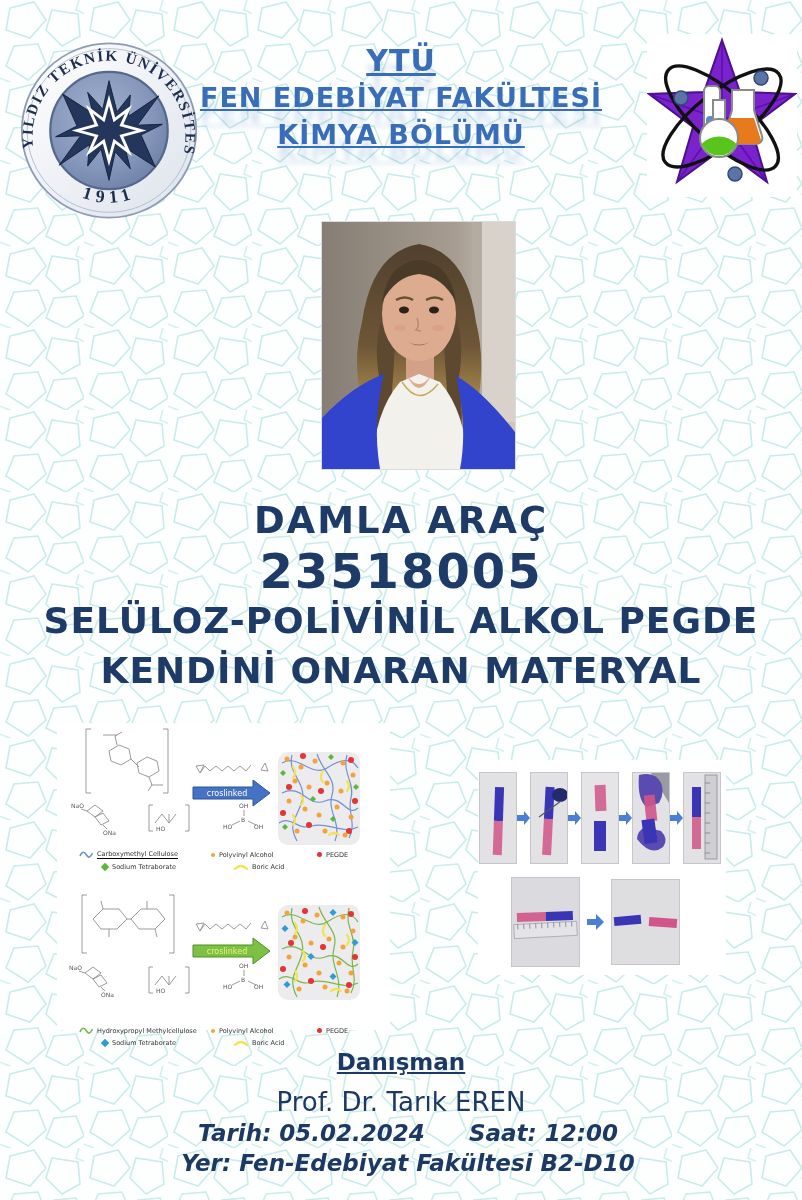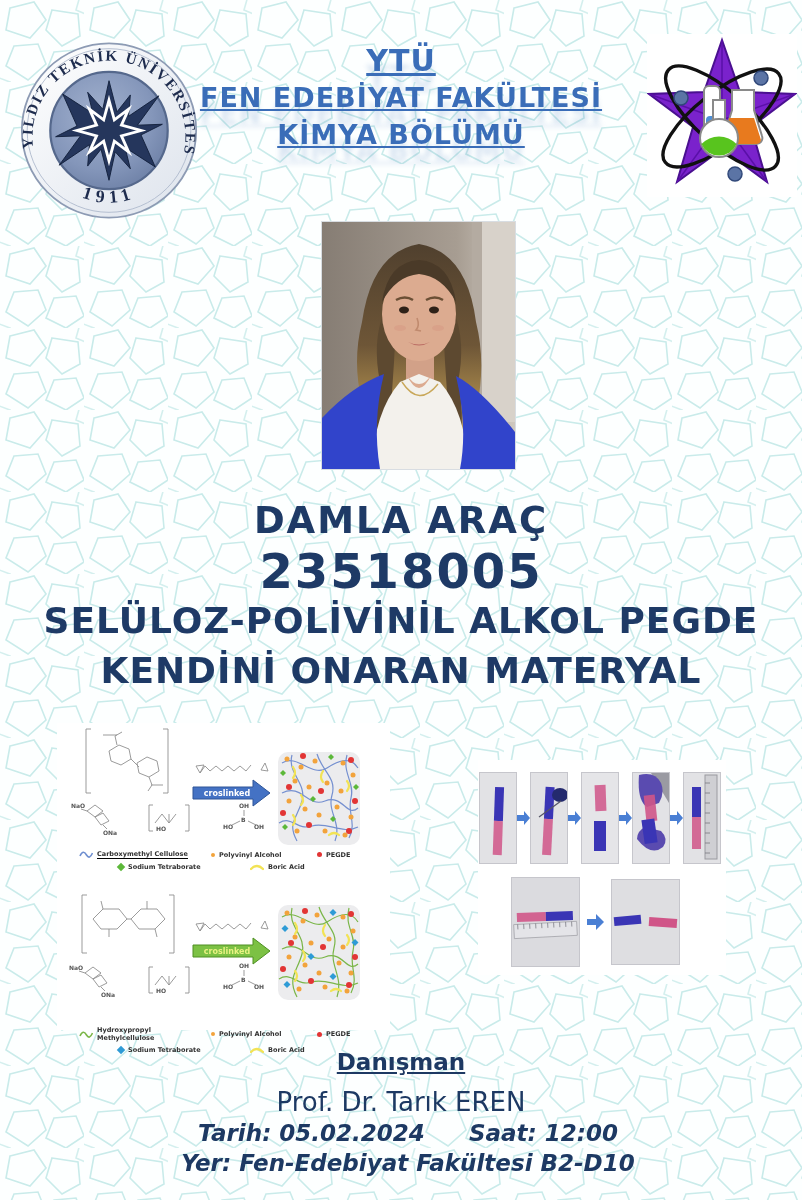--- a/index.html
+++ b/index.html
@@ -18,33 +18,33 @@
   .star-wrap{left:647px;top:34px;width:150px;height:163px;background:#fff;}
 
   .portrait-wrap{left:322px;top:222px;width:193px;height:247px;box-shadow:0 0 0 1px #d8dde2;}
 
   .student-block{left:0;top:496px;width:802px;text-align:center;color:#1e3a66;font-weight:bold;}
   .student-name{font-size:37px;line-height:50px;letter-spacing:2px;text-align:center;}
   .student-id{font-size:48px;line-height:50px;letter-spacing:2px;}
   .title-l{font-size:36px;line-height:50px;letter-spacing:1px;}
 
   
-  .fig-left{left:57px;top:723px;width:333px;height:307px;background:#fff;font-weight:bold;}
+  .fig-left{left:57px;top:723px;width:333px;height:307px;background:#fff;}
   .legend{position:absolute;left:22px;width:300px;font-size:6.5px;color:#333;}
   .leg-row{display:flex;align-items:center;margin-bottom:4px;}
   .leg-item{display:flex;align-items:center;margin-right:14px;}
   .leg-item .mk{margin-right:4px;flex:0 0 auto;}
   .dot{width:5px;height:5px;border-radius:50%;}
   .dot-orange{background:#f2a33c;width:4px;height:4px;}
   .dot-red{background:#e23535;}
   .diam{width:6px;height:6px;transform:rotate(45deg);}
   .diam-green{background:#5cb83a;}
   .diam-blue{background:#2e9bd6;}
   .u-red{border-bottom:1px solid #000000;}
-  .row2{margin-left:16px;padding-left:23px;}
+  .row2{padding-left:23px;}
 
   
   .fig-right{left:478px;top:760px;width:248px;height:215px;background:#fff;}
   .ph-row{position:absolute;display:flex;align-items:center;}
   .ph-top{left:2px;top:13px;}
   .ph-bottom{left:34px;top:118px;}
   .photo{box-shadow:0 0 0 1px #c6c6cc;}
   .arrow-gap{margin:0 1px;}
 
   

